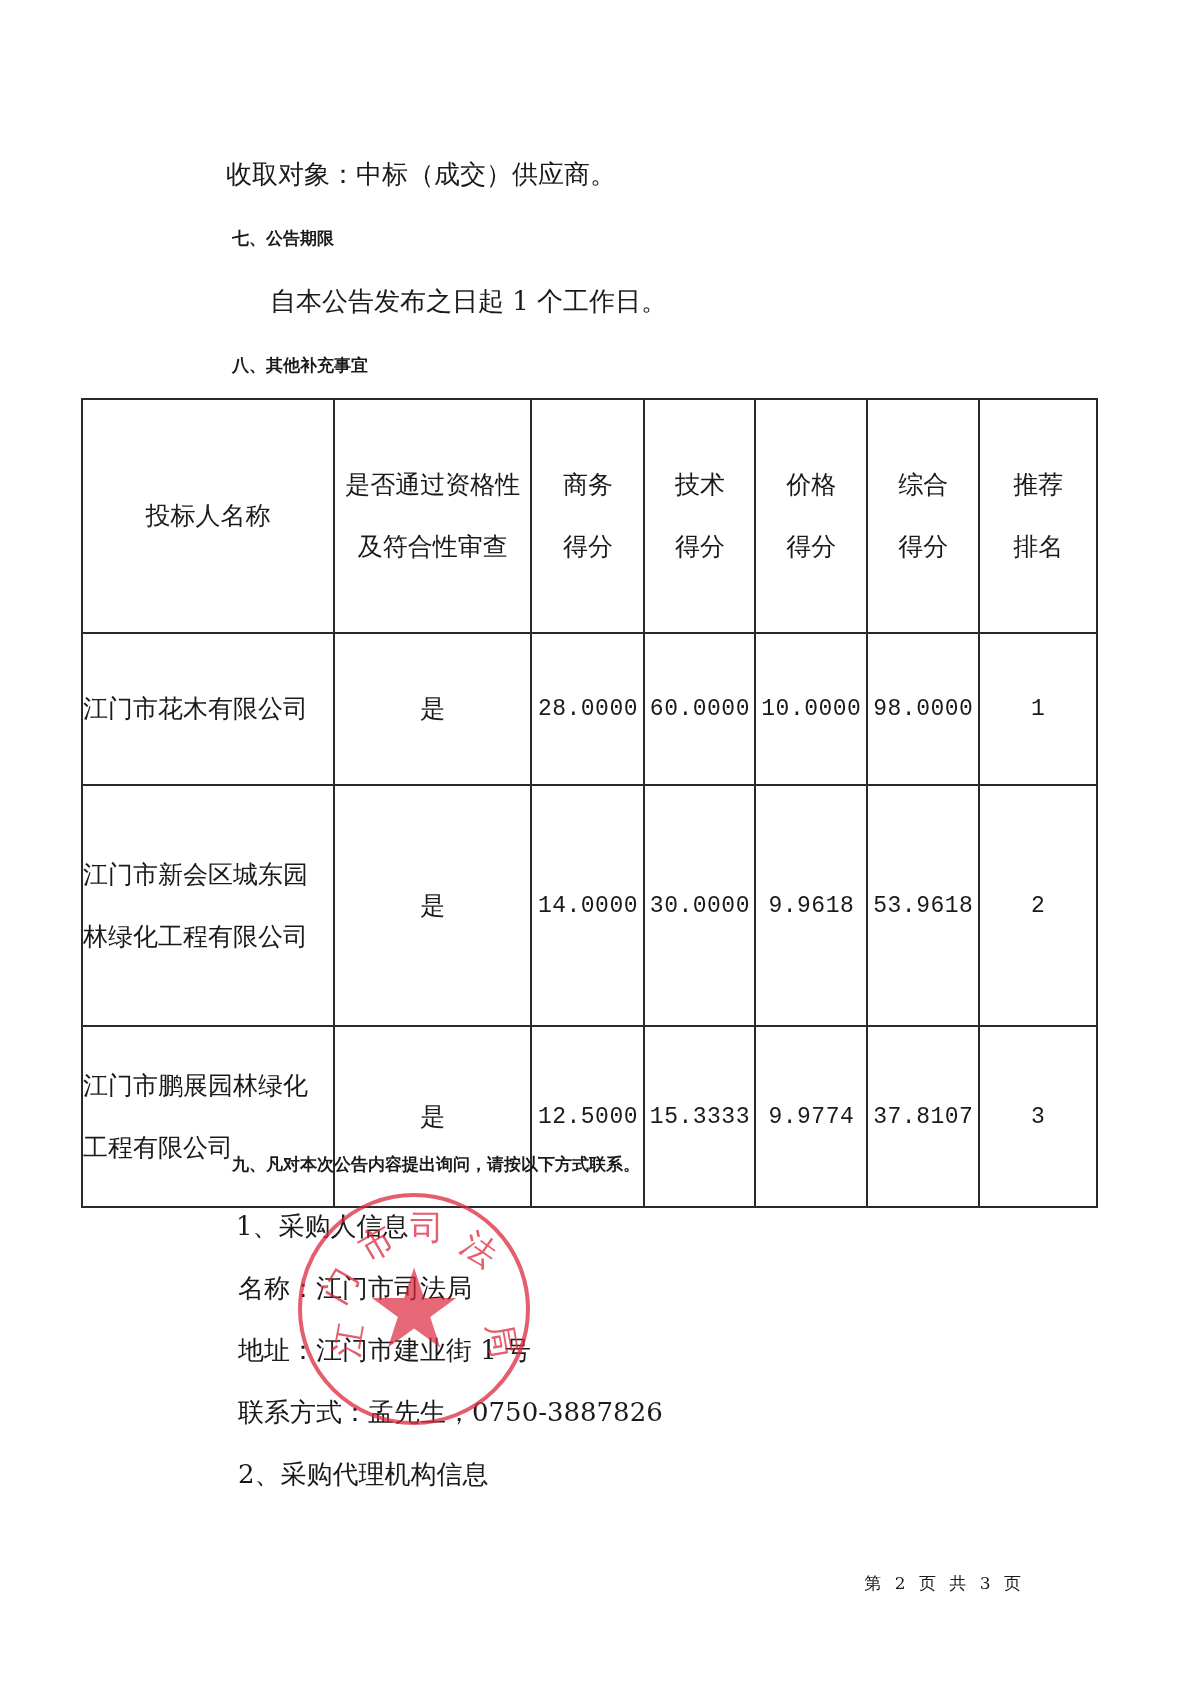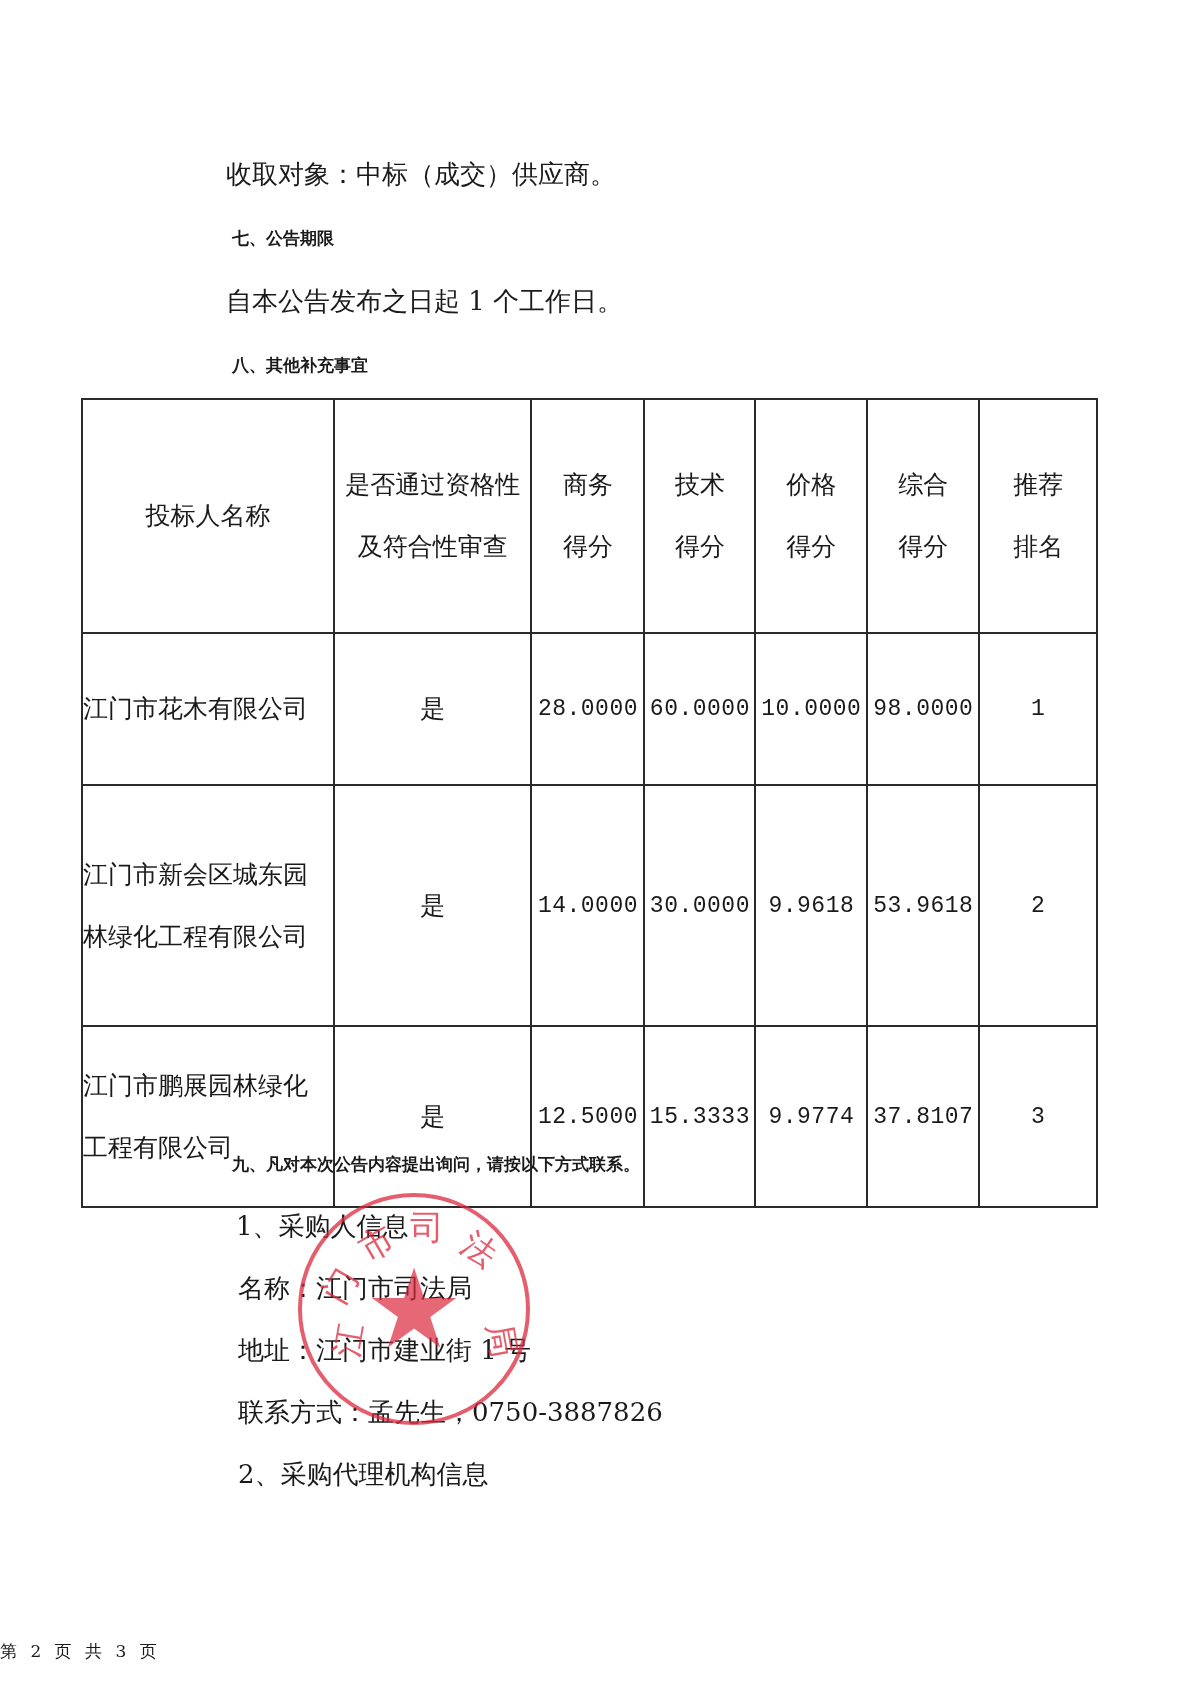--- a/index.html
+++ b/index.html
@@ -6,38 +6,38 @@
   body { width:1199px; height:1696px; position:relative; overflow:hidden;
          font-family:"DejaVu Serif","Liberation Serif",serif; color:#1a1a1a; }
   .line { position:absolute; left:226px; font-size:26px; line-height:36px; white-space:nowrap; }
   .heading { font-family:"DejaVu Sans","Liberation Sans",sans-serif; font-weight:bold; font-size:17px; left:232px; }
   table.scores { position:absolute; left:81px; top:398px; width:1017px; border-collapse:collapse; }
   table.scores td, table.scores th { border:2px solid #2a2a2a; text-align:center; vertical-align:middle;
          font-weight:normal; font-size:25px; line-height:62px; padding:0; }
   table.scores th { height:232px; }
   .name-cell { text-align:left !important; padding-left:0 !important; }
   .num { font-family:Liberation Mono, monospace; font-size:23px !important; letter-spacing:0.5px; }
-  .footer { position:absolute; top:1640px; left:0; width:1025px; text-align:left; font-size:17px;
+  .footer { position:absolute; top:1572px; left:0; width:1025px; text-align:right; font-size:17px;
             font-family:"DejaVu Serif","Liberation Serif",serif; letter-spacing:4px; }
   .seal { position:absolute; left:298px; top:1193px; width:232px; height:232px; border-radius:50%;
           border:4px solid rgba(220,40,60,0.75); box-sizing:border-box; pointer-events:none; }
   .seal .star { position:absolute; left:50%; top:50%; transform:translate(-50%,-50%); font-size:110px;
           color:rgba(220,40,60,0.7); line-height:1; font-family:"DejaVu Sans",sans-serif; }
   .seal .seal-text { position:absolute; color:rgba(220,40,60,0.75); font-size:34px; font-family:"DejaVu Sans",sans-serif; }
 </style>
 </head>
 <body>
 
 <div>
 
   <div class="line" style="top:156px;">收取对象：中标（成交）供应商。</div>
 
   <div class="line heading" style="top:220px;">七、公告期限</div>
 
-  <div class="line" style="top:283px;">自本公告发布之日起 1 个工作日。</div>
+  <div class="line" style="top:283px;margin-left:44px;">自本公告发布之日起 1 个工作日。</div>
 
   <div class="line heading" style="top:347px;">八、其他补充事宜</div>
 
   <table class="scores">
     <colgroup>
       <col style="width:253px">
         <col style="width:198px">
         <col style="width:113px">
         <col style="width:111px">
       <col style="width:112px">

